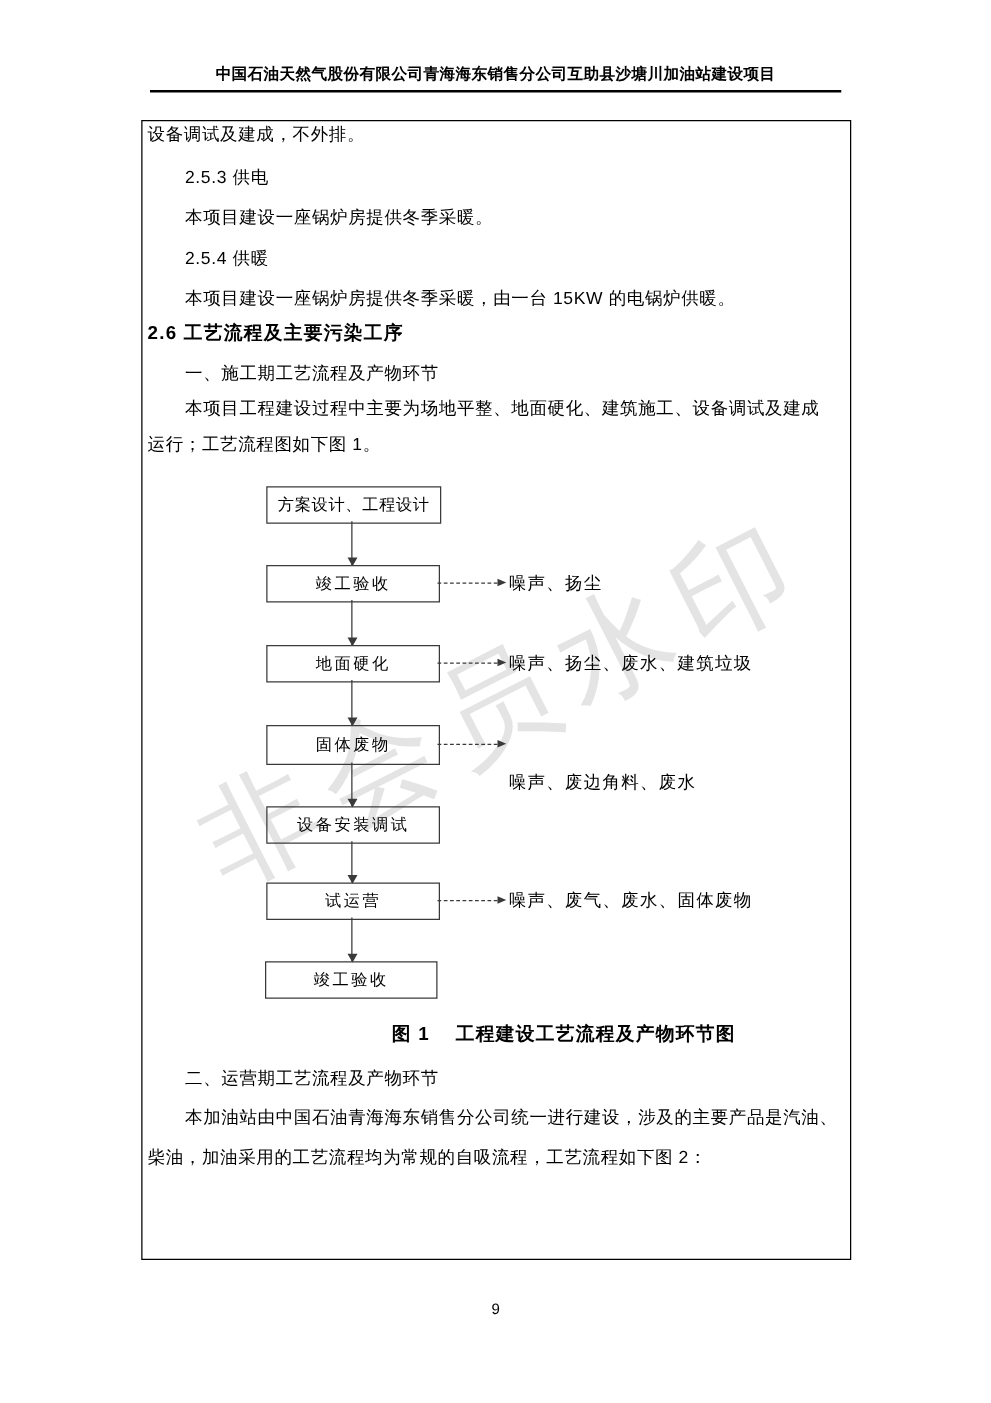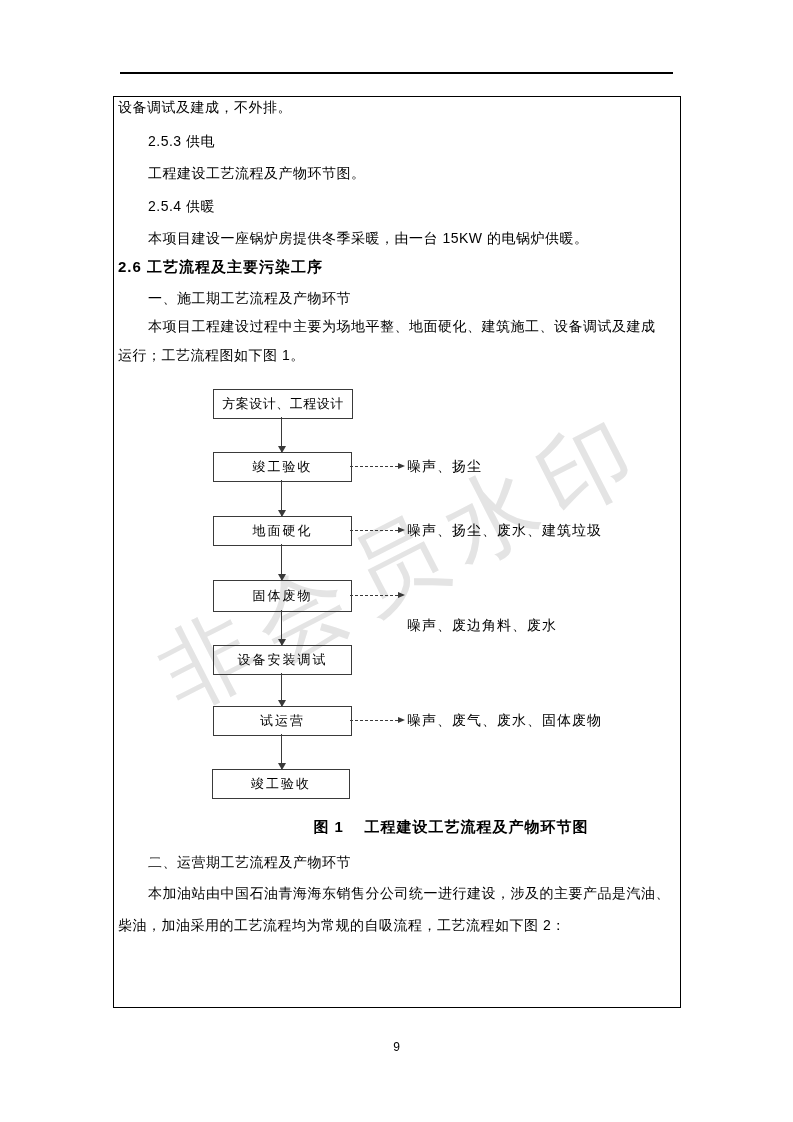--- a/index.html
+++ b/index.html
@@ -83,27 +83,28 @@
     text-align:center; font-size:12px; z-index:2;
   }
 </style>
 </head>
 <body>
 
 <div class="page">
 
   <div class="watermark">非会员水印</div>
 
+  <div class="header-title">中国石油天然气股份有限公司青海海东销售分公司互助县沙塘川加油站建设项目</div>
   <div class="header-rule"></div>
 
   <div class="content-box"></div>
 
   <div class="doc-line" style="left:118px; top:97px;">设备调试及建成，不外排。</div>
   <div class="doc-line" style="left:148px; top:131px;">2.5.3 供电</div>
-  <div class="doc-line" style="left:148px; top:163px;">工程建设工艺流程及产物环节图。</div>
+  <div class="doc-line" style="left:148px; top:163px;">本项目建设一座锅炉房提供冬季采暖。</div>
   <div class="doc-line" style="left:148px; top:196px;">2.5.4 供暖</div>
   <div class="doc-line" style="left:148px; top:228px;">本项目建设一座锅炉房提供冬季采暖，由一台 15KW 的电锅炉供暖。</div>
   <div class="doc-line heading" style="left:118px; top:257px;">2.6 工艺流程及主要污染工序</div>
   <div class="doc-line" style="left:148px; top:288px;">一、施工期工艺流程及产物环节</div>
   <div class="doc-line" style="left:148px; top:316px;">本项目工程建设过程中主要为场地平整、地面硬化、建筑施工、设备调试及建成</div>
   <div class="doc-line" style="left:118px; top:345px;">运行；工艺流程图如下图 1。</div>
 
   <div>
     <div class="fc-box wide-label" style="left:213px; top:389px; width:138px; height:28px;">方案设计、工程设计</div>
     <div class="v-arrow" style="left:281px; top:417px; height:35px;"></div>

